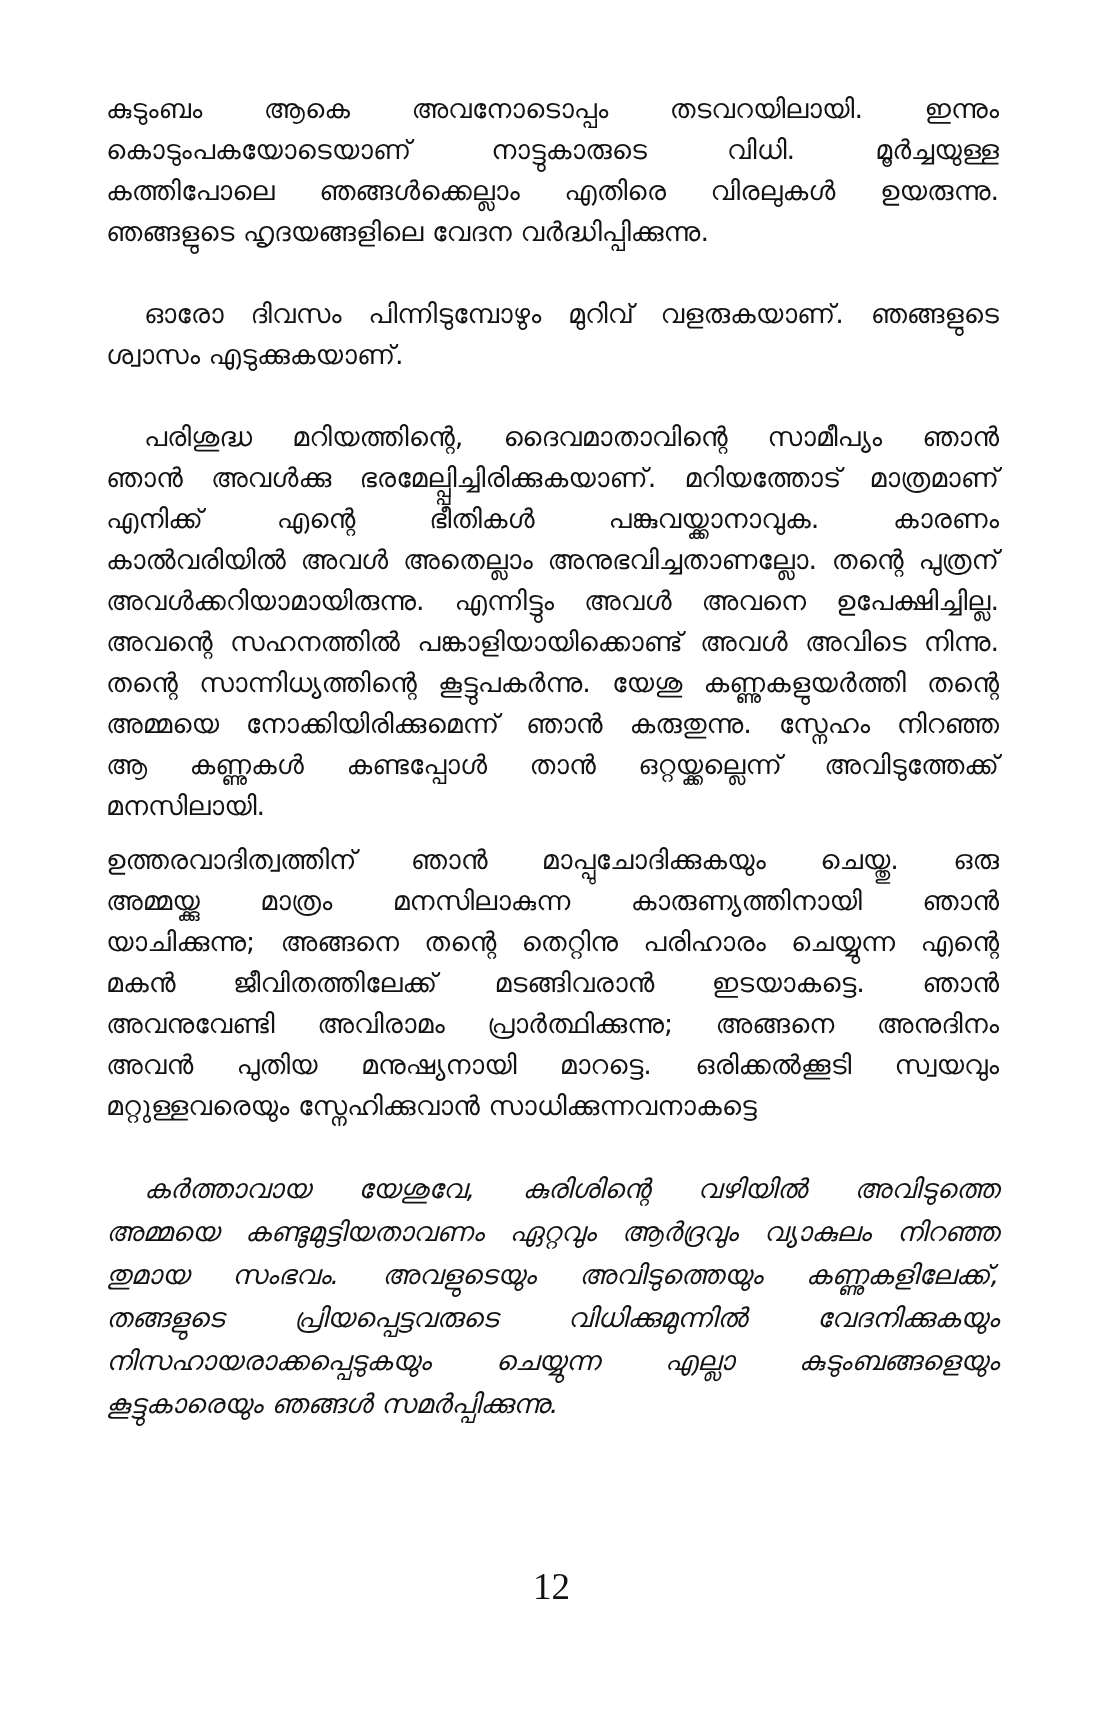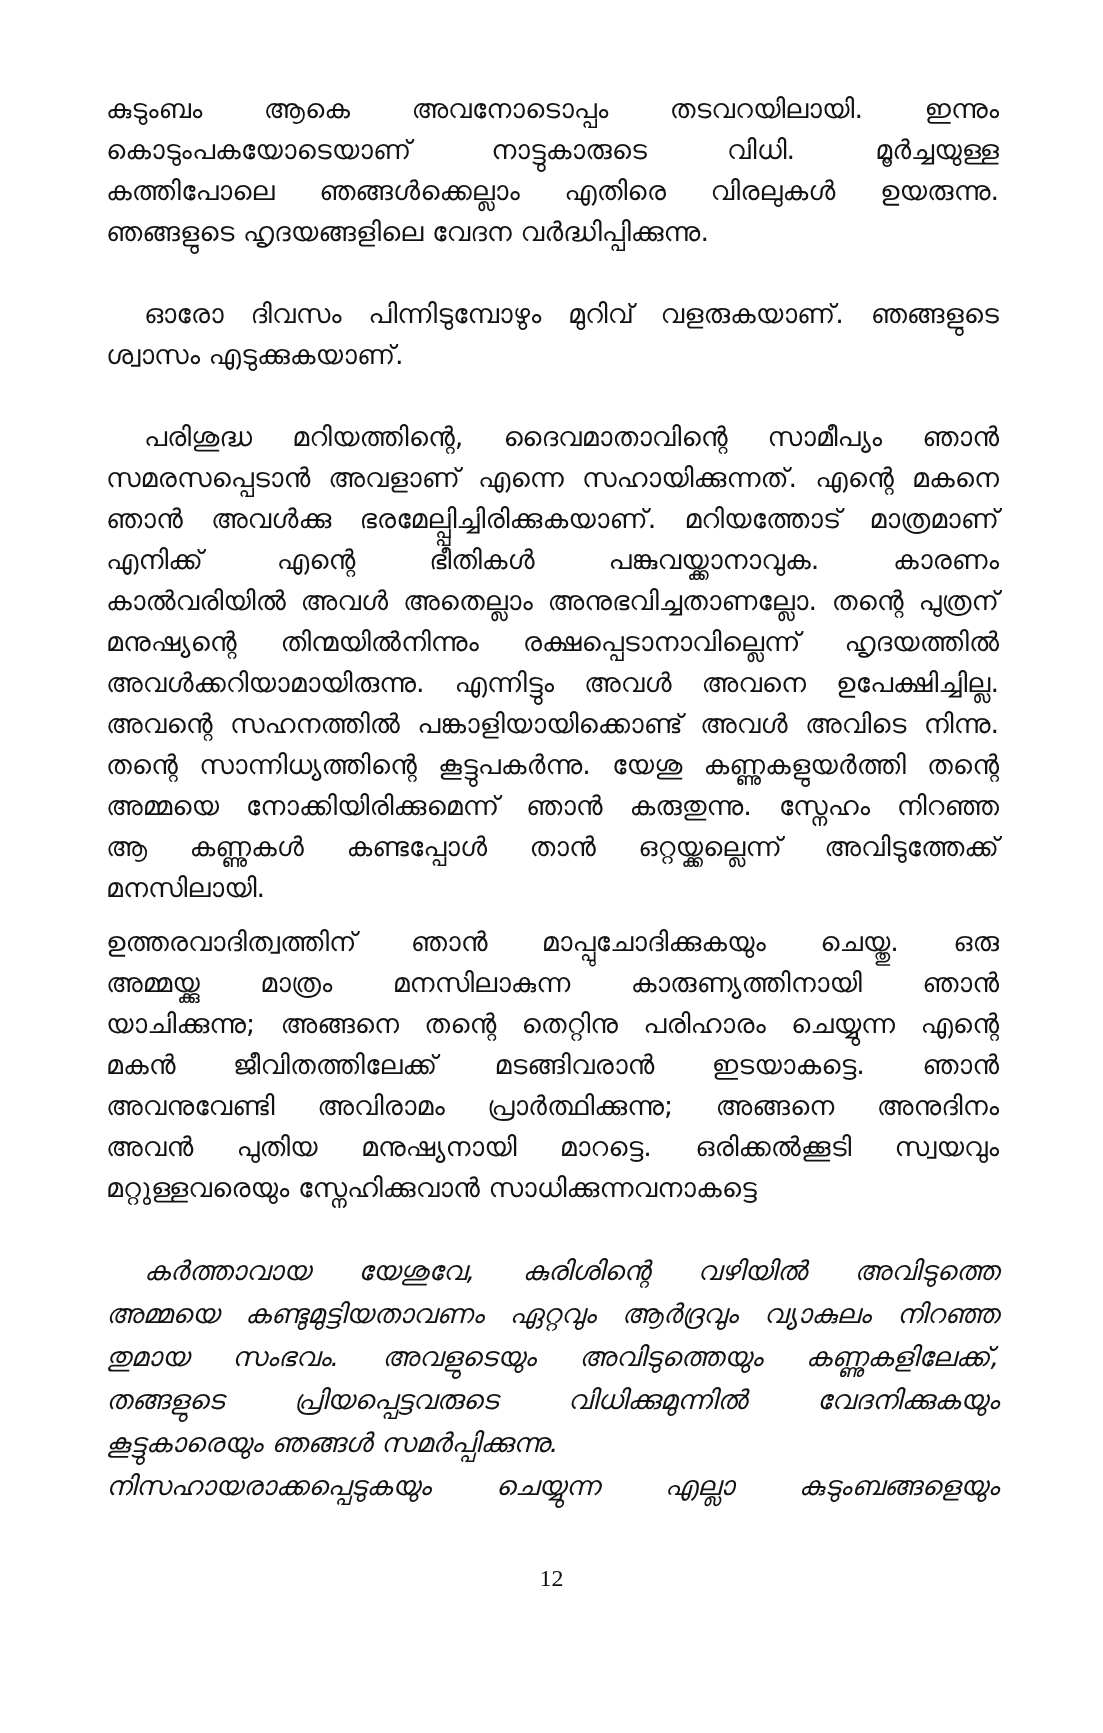--- a/index.html
+++ b/index.html
@@ -43,21 +43,21 @@
     text-indent: 38px;
     margin-top: 41px;
   }
   .page-number {
     position: absolute;
     left: 0;
     width: 1103px;
     top: 1565px;
     text-align: center;
     font-family: "Liberation Serif", "DejaVu Serif", serif;
-    font-size: 24px;
+    font-size: 37px;
     color: #111111;
   }
 </style>
 </head>
 <body>
 
 <div class="book-page">
 
   <div class="text-block">
 
@@ -68,25 +68,23 @@
       <div class="line last">ഞങ്ങളുടെ ഹൃദയങ്ങളിലെ വേദന വർദ്ധിപ്പിക്കുന്നു.</div>
     </div>
 
     <div class="paragraph">
       <div class="line indent">ഓരോ ദിവസം പിന്നിടുമ്പോഴും മുറിവ് വളരുകയാണ്. ഞങ്ങളുടെ</div>
       <div class="line last">ശ്വാസം എടുക്കുകയാണ്.</div>
     </div>
 
     <div class="paragraph">
       <div class="line indent">പരിശുദ്ധ മറിയത്തിന്റെ, ദൈവമാതാവിന്റെ സാമീപ്യം ഞാൻ</div>
-      <div class="line">സമരസപ്പെടാൻ അവളാണ് എന്നെ സഹായിക്കുന്നത്. എന്റെ മകനെ</div>
       <div class="line">ഞാൻ അവൾക്കു ഭരമേല്പ്പിച്ചിരിക്കുകയാണ്. മറിയത്തോട് മാത്രമാണ്</div>
       <div class="line">എനിക്ക് എന്റെ ഭീതികൾ പങ്കുവയ്ക്കാനാവുക. കാരണം</div>
       <div class="line">കാൽവരിയിൽ അവൾ അതെല്ലാം അനുഭവിച്ചതാണല്ലോ. തന്റെ പുത്രന്</div>
-      <div class="line">മനുഷ്യന്റെ തിന്മയിൽനിന്നും രക്ഷപ്പെടാനാവില്ലെന്ന് ഹൃദയത്തിൽ</div>
       <div class="line">അവൾക്കറിയാമായിരുന്നു. എന്നിട്ടും അവൾ അവനെ ഉപേക്ഷിച്ചില്ല.</div>
       <div class="line">അവന്റെ സഹനത്തിൽ പങ്കാളിയായിക്കൊണ്ട് അവൾ അവിടെ നിന്നു.</div>
       <div class="line">തന്റെ സാന്നിധ്യത്തിന്റെ കൂട്ടുപകർന്നു. യേശു കണ്ണുകളുയർത്തി തന്റെ</div>
       <div class="line">അമ്മയെ നോക്കിയിരിക്കുമെന്ന് ഞാൻ കരുതുന്നു. സ്നേഹം നിറഞ്ഞ</div>
       <div class="line">ആ കണ്ണുകൾ കണ്ടപ്പോൾ താൻ ഒറ്റയ്ക്കല്ലെന്ന് അവിടുത്തേക്ക്</div>
       <div class="line last">മനസിലായി.</div>
     </div>
 
     <div class="paragraph">
       <div class="line">ഉത്തരവാദിത്വത്തിന് ഞാൻ മാപ്പുചോദിക്കുകയും ചെയ്തു. ഒരു</div>
@@ -96,21 +94,21 @@
       <div class="line">അവനുവേണ്ടി അവിരാമം പ്രാർത്ഥിക്കുന്നു; അങ്ങനെ അനുദിനം</div>
       <div class="line">അവൻ പുതിയ മനുഷ്യനായി മാറട്ടെ. ഒരിക്കൽക്കൂടി സ്വയവും</div>
       <div class="line last">മറ്റുള്ളവരെയും സ്നേഹിക്കുവാൻ സാധിക്കുന്നവനാകട്ടെ</div>
     </div>
 
     <div class="paragraph italic">
       <div class="line indent">കർത്താവായ യേശുവേ, കുരിശിന്റെ വഴിയിൽ അവിടുത്തെ</div>
       <div class="line">അമ്മയെ കണ്ടുമുട്ടിയതാവണം ഏറ്റവും ആർദ്രവും വ്യാകുലം നിറഞ്ഞ</div>
       <div class="line">തുമായ സംഭവം. അവളുടെയും അവിടുത്തെയും കണ്ണുകളിലേക്ക്,</div>
       <div class="line">തങ്ങളുടെ പ്രിയപ്പെട്ടവരുടെ വിധിക്കുമുന്നിൽ വേദനിക്കുകയും</div>
+      <div class="line">നിസഹായരാക്കപ്പെടുകയും ചെയ്യുന്ന എല്ലാ കുടുംബങ്ങളെയും</div>
       <div class="line last">കൂട്ടുകാരെയും ഞങ്ങൾ സമർപ്പിക്കുന്നു.</div>
-      <div class="line">നിസഹായരാക്കപ്പെടുകയും ചെയ്യുന്ന എല്ലാ കുടുംബങ്ങളെയും</div>
     </div>
 
   </div>
 
   <div class="page-number">12</div>
 
 </div>
 
 </body></html>

